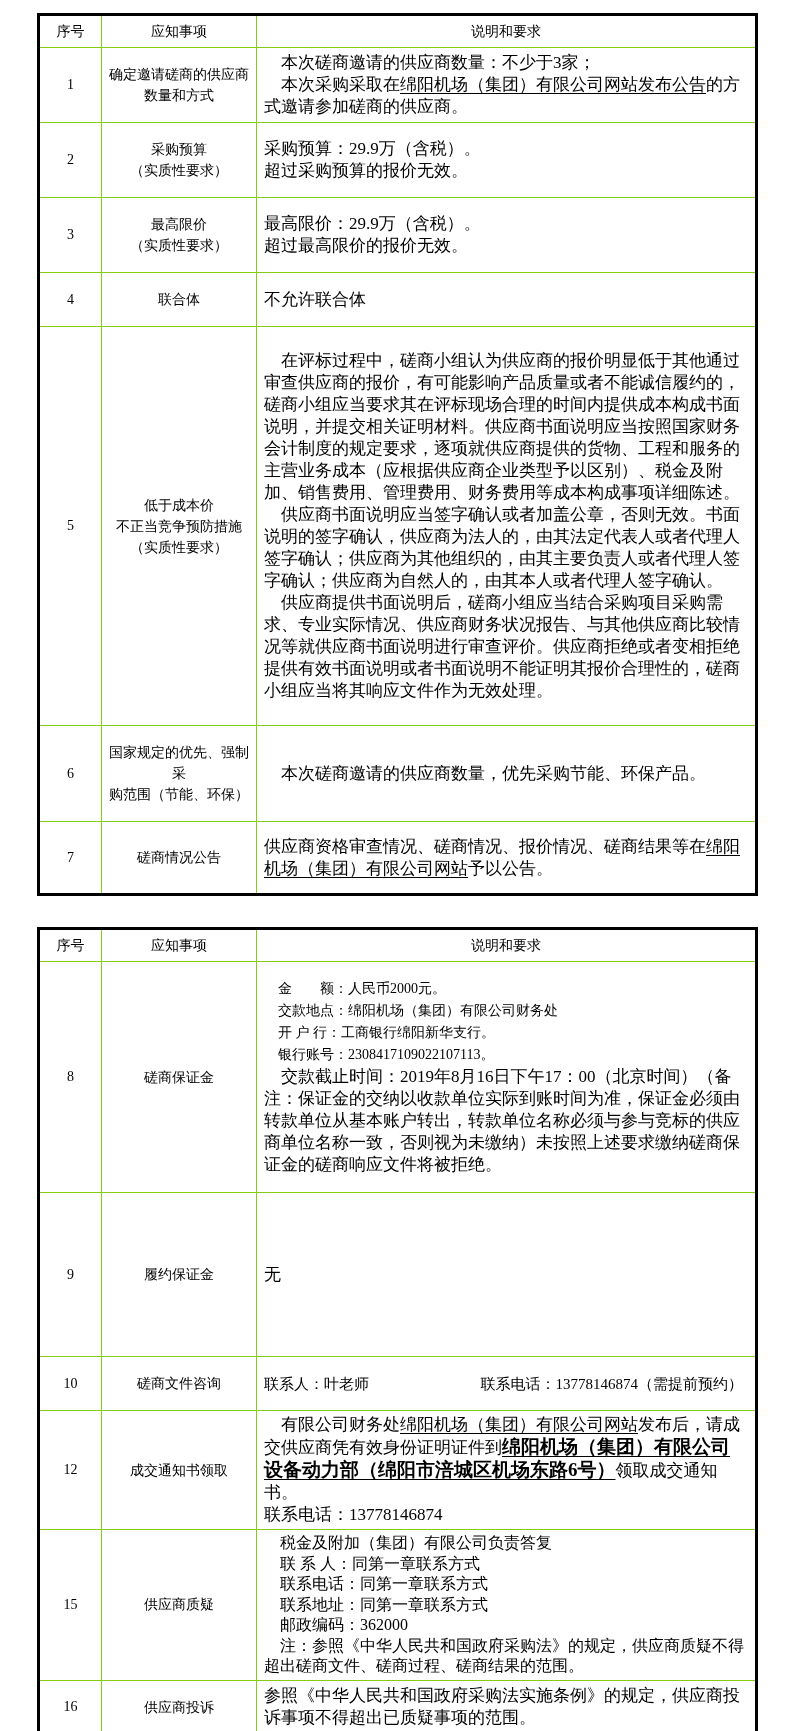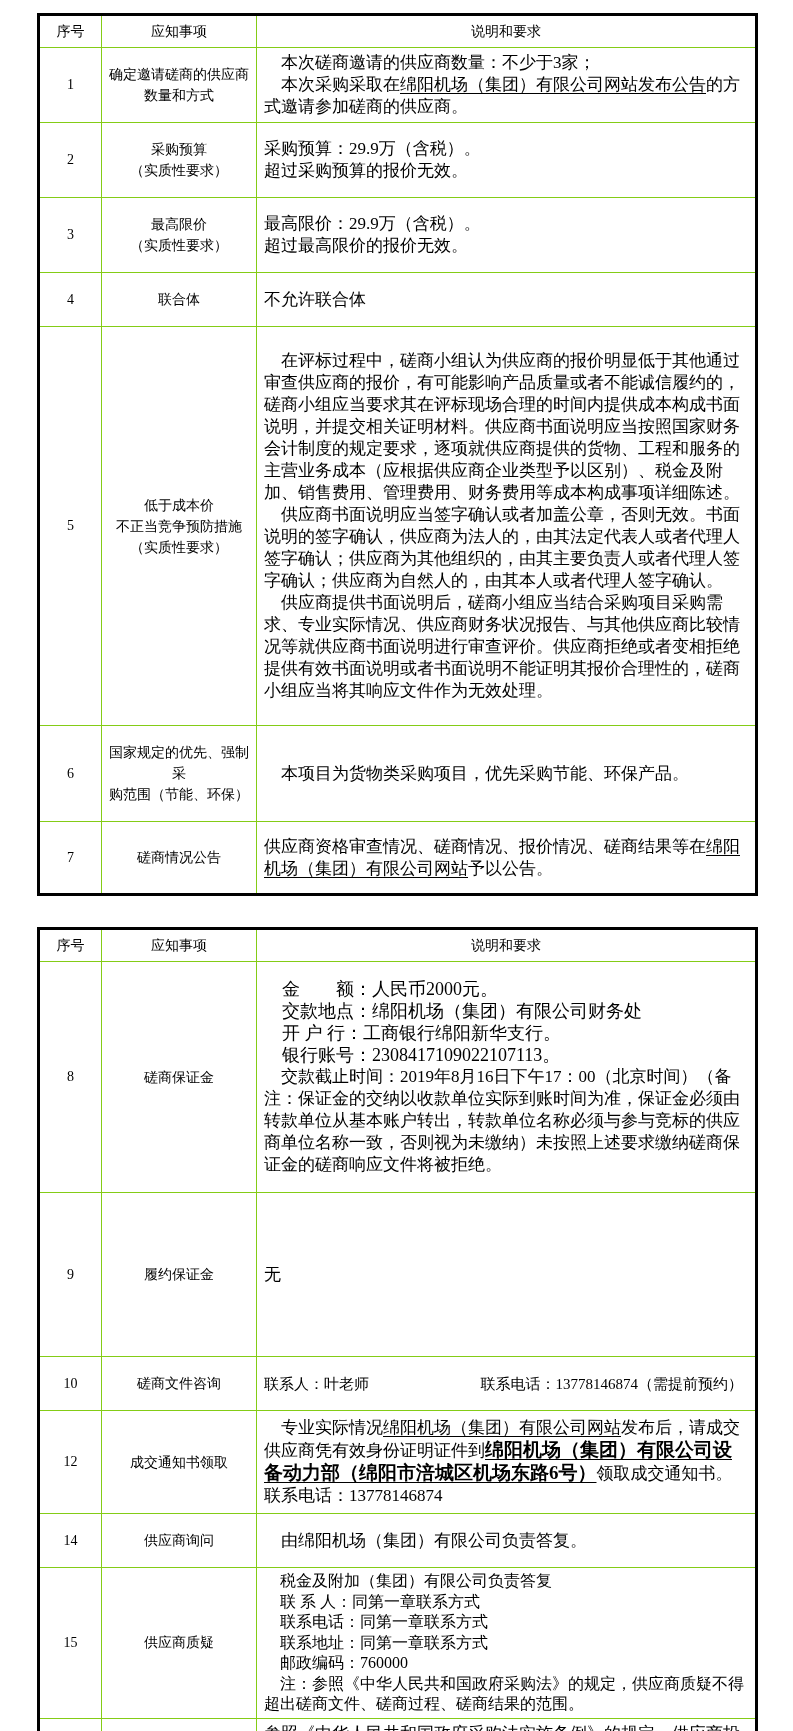--- a/index.html
+++ b/index.html
@@ -14,21 +14,21 @@
   td{border:1px solid #84cc16;vertical-align:middle;overflow:hidden;}
   td.no{text-align:center;font-size:14px;padding:0;}
   td.item{text-align:center;font-size:14px;line-height:1.5;
           white-space:pre-line;padding:16px 1px;}
   td.hd{text-align:center;font-size:14px;font-weight:normal;padding:0;}
   td.desc{font-size:17px;line-height:22px;padding:3px 8px 3px 7px;}
   p{margin:0;padding:0;}
   .ind{text-indent:1em;}
   .u{text-decoration:underline;text-underline-offset:3px;margin-top:17px;}
   .bu{font-weight:bold;text-decoration:underline;text-underline-offset:3px;font-size:19px;}
-  .sm{font-size:18px;line-height:22px;}
+  .sm{font-size:14px;line-height:22px;}
   .contact-line{display:flex;justify-content:space-between;font-size:15px;padding-right:4px;}
   .r15 p{font-size:16px;line-height:20.5px;}
   .tight{line-height:21px;}
   .wu{padding-left:34px;}
 </style>
 </head>
 <body>
 
 <div class="page">
 
@@ -86,21 +86,21 @@
         <p class="ind">在评标过程中，磋商小组认为供应商的报价明显低于其他通过审查供应商的报价，有可能影响产品质量或者不能诚信履约的，磋商小组应当要求其在评标现场合理的时间内提供成本构成书面说明，并提交相关证明材料。供应商书面说明应当按照国家财务会计制度的规定要求，逐项就供应商提供的货物、工程和服务的主营业务成本（应根据供应商企业类型予以区别）、税金及附加、销售费用、管理费用、财务费用等成本构成事项详细陈述。</p>
         <p class="ind">供应商书面说明应当签字确认或者加盖公章，否则无效。书面说明的签字确认，供应商为法人的，由其法定代表人或者代理人签字确认；供应商为其他组织的，由其主要负责人或者代理人签字确认；供应商为自然人的，由其本人或者代理人签字确认。</p>
         <p class="ind">供应商提供书面说明后，磋商小组应当结合采购项目采购需求、专业实际情况、供应商财务状况报告、与其他供应商比较情况等就供应商书面说明进行审查评价。供应商拒绝或者变相拒绝提供有效书面说明或者书面说明不能证明其报价合理性的，磋商小组应当将其响应文件作为无效处理。</p>
       </td>
     </tr>
     <tr style="height:73px">
       <td class="no">6</td>
       <td class="item">国家规定的优先、强制采
 购范围（节能、环保）</td>
       <td class="desc">
-        <p class="ind">本项目为货物类采购项目，优先采购节能、环保产品。</p>
+        <p class="ind">本次磋商邀请的供应商数量，优先采购节能、环保产品。</p>
       </td>
     </tr>
     <tr style="height:73px">
       <td class="no">7</td>
       <td class="item">磋商情况公告</td>
       <td class="desc">
         <p><span>供应商资格审查情况、磋商情况、报价情况、磋商结果等在</span><span class="u">绵阳机场（集团）有限公司网站</span><span>予以公告。</span></p>
       </td>
     </tr>
   </tbody>
@@ -141,40 +141,33 @@
         <div class="contact-line">
           <span>联系人：叶老师</span>
           <span>联系电话：13778146874（需提前预约）</span>
         </div>
       </td>
     </tr>
     <tr style="height:103px">
       <td class="no">12</td>
       <td class="item">成交通知书领取</td>
       <td class="desc">
-        <p class="ind"><span>专业实际情况</span><span class="u">绵阳机场（集团）有限公司网站</span><span>发布后，请成交供应商凭有效身份证明证件到</span><span class="bu">绵阳机场（集团）有限公司设备动力部（绵阳市涪城区机场东路6号）</span><span>领取成交通知书。</span></p>
+        <p class="ind"><span>有限公司财务处</span><span class="u">绵阳机场（集团）有限公司网站</span><span>发布后，请成交供应商凭有效身份证明证件到</span><span class="bu">绵阳机场（集团）有限公司设备动力部（绵阳市涪城区机场东路6号）</span><span>领取成交通知书。</span></p>
         <p>联系电话：13778146874</p>
-      </td>
-    </tr>
-    <tr style="height:45px">
-      <td class="no">14</td>
-      <td class="item">供应商询问</td>
-      <td class="desc">
-        <p class="ind">由绵阳机场（集团）有限公司负责答复。</p>
       </td>
     </tr>
     <tr style="height:145px">
       <td class="no">15</td>
       <td class="item">供应商质疑</td>
       <td class="desc r15">
         <p class="ind">税金及附加（集团）有限公司负责答复</p>
         <p class="ind">联 系 人：同第一章联系方式</p>
         <p class="ind">联系电话：同第一章联系方式</p>
         <p class="ind">联系地址：同第一章联系方式</p>
-        <p class="ind">邮政编码：760000</p>
+        <p class="ind">邮政编码：362000</p>
         <p class="ind">注：参照《中华人民共和国政府采购法》的规定，供应商质疑不得超出磋商文件、磋商过程、磋商结果的范围。</p>
       </td>
     </tr>
     <tr style="height:42px">
       <td class="no">16</td>
       <td class="item">供应商投诉</td>
       <td class="desc tight">
         <p>参照《中华人民共和国政府采购法实施条例》的规定，供应商投诉事项不得超出已质疑事项的范围。</p>
       </td>
     </tr>

